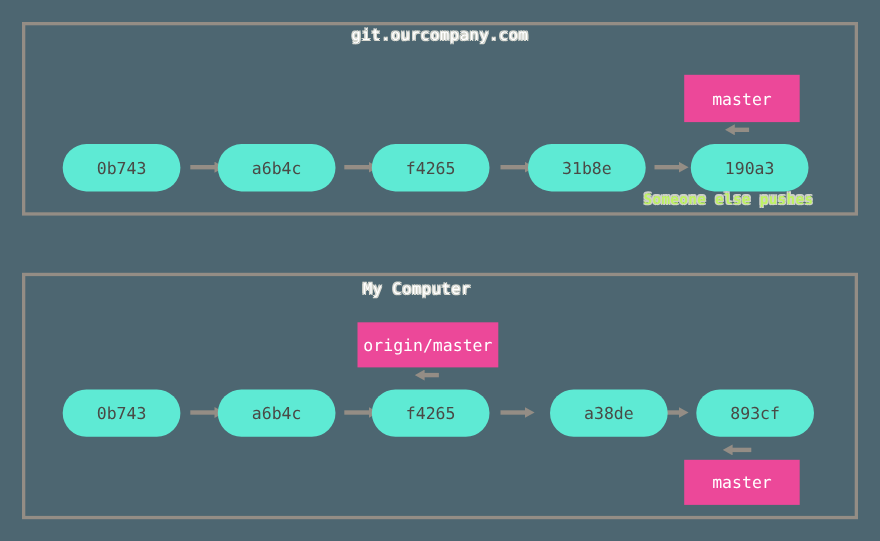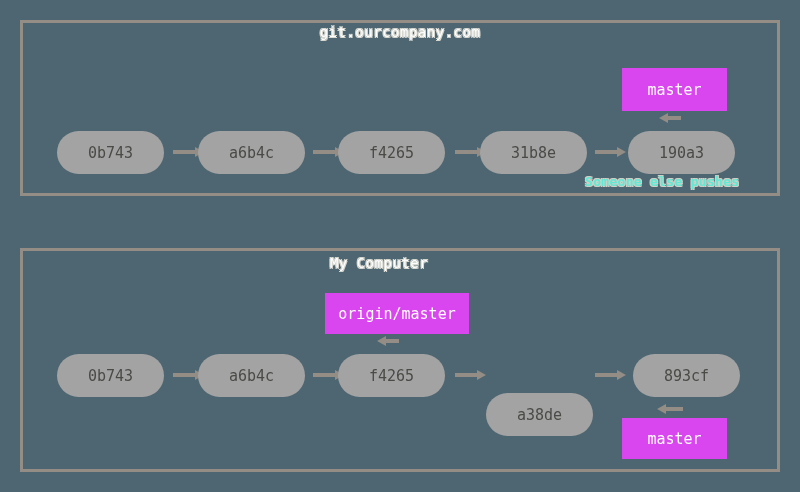--- a/index.html
+++ b/index.html
@@ -45,59 +45,59 @@
   #title-local  { left: 379px; top: 255px; text-align: right; }
 
   
   .annotation {
     position: absolute;
     white-space: nowrap;
     font-family: "DejaVu Sans Mono", "Liberation Mono", monospace;
     font-size: 13px;
     font-weight: bold;
     letter-spacing: 0.3px;
-    color: #5eead4;
+    color: #bef264;
     text-shadow:
       -1px -1px 0 #cfd1c8,
        1px -1px 0 #cfd1c8,
       -1px  1px 0 #cfd1c8,
        1px  1px 0 #cfd1c8;
   }
   #note-remote { left: 585px; top: 174px; }
 
   
   .commit {
     position: absolute;
     width: 107px;
     height: 43px;
     border-radius: 21.5px;
-    background: #a3a3a3;
+    background: #5eead4;
     display: flex;
     align-items: center;
     justify-content: center;
     font-family: "DejaVu Sans Mono", "Liberation Mono", monospace;
     font-size: 15px;
     color: #4a4a46;
     box-sizing: border-box;
   }
 
   
   .ref {
     position: absolute;
-    background: #d946ef;
+    background: #ec4899;
     display: flex;
     align-items: center;
     justify-content: center;
     font-family: "DejaVu Sans Mono", "Liberation Mono", monospace;
     font-size: 15px;
     color: #ffffff;
     box-sizing: border-box;
   }
   #ref-remote-master { left: 622px; top: 68px;  width: 105px; height: 43px; }
-  #ref-origin-master { left: 325px; top: 293px; width: 144px; height: 41px; }
+  #ref-origin-master { left: 325px; top: 293px; width: 128px; height: 41px; }
   #ref-local-master  { left: 622px; top: 418px; width: 105px; height: 41px; }
 
   
   #arrows {
     position: absolute;
     left: 0; top: 0;
     width: 800px; height: 492px;
     pointer-events: none;
   }
 </style>
@@ -157,20 +157,20 @@
 
   <div class="annotation" id="note-remote">Someone else pushes</div>
 
   <div class="panel" id="panel-local"></div>
 
   <div class="panel-title" id="title-local">My Computer</div>
 
   <div class="commit" style="left:57px;  top:354px;">0b743</div>
   <div class="commit" style="left:198px; top:354px;">a6b4c</div>
   <div class="commit" style="left:338px; top:354px;">f4265</div>
-  <div class="commit" style="left:486px; top:354px;margin-top:39px;">a38de</div>
+  <div class="commit" style="left:500px; top:354px;">a38de</div>
   <div class="commit" style="left:633px; top:354px;">893cf</div>
 
   <div class="ref" id="ref-origin-master">origin/master</div>
 
   <div class="ref" id="ref-local-master">master</div>
 
 </div>
 
 </body></html>

